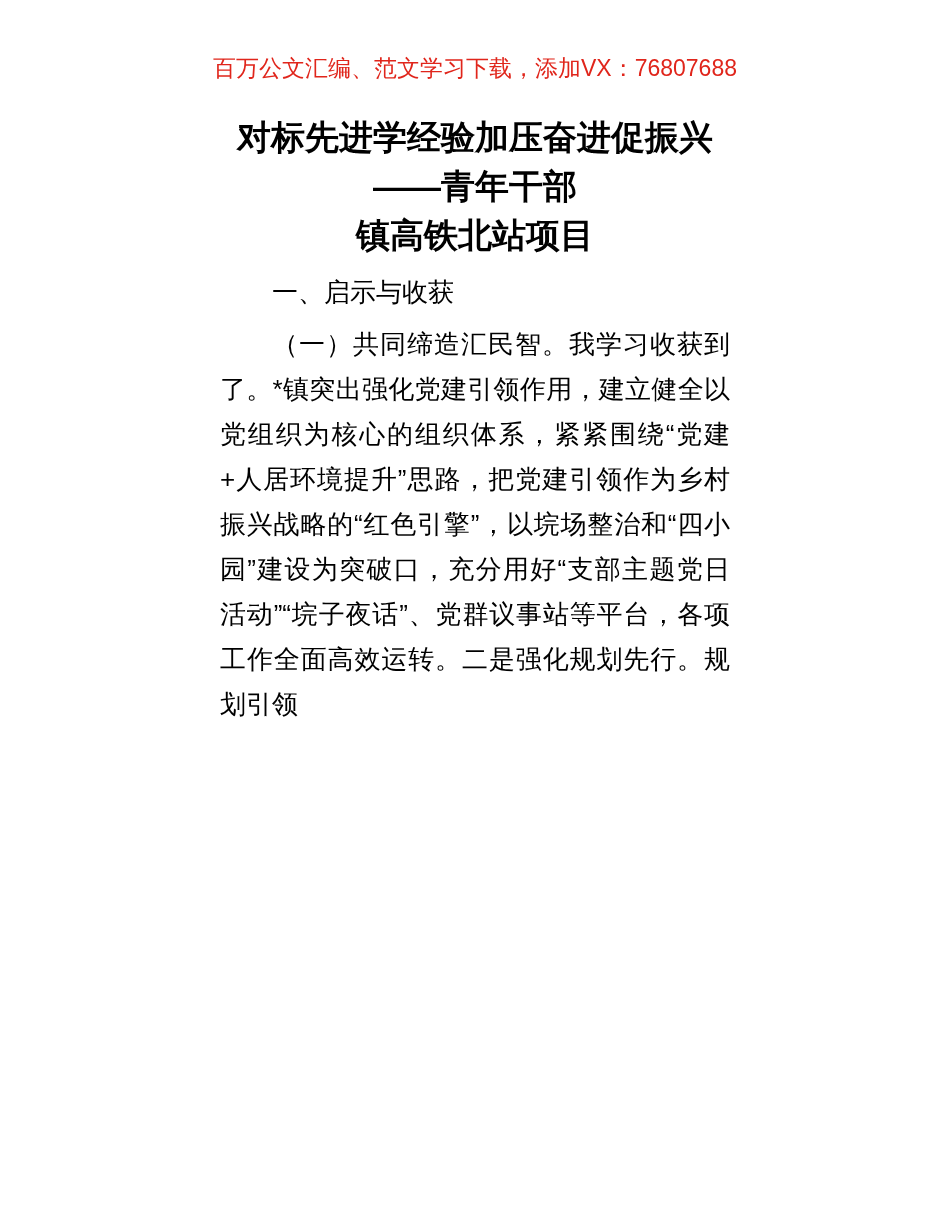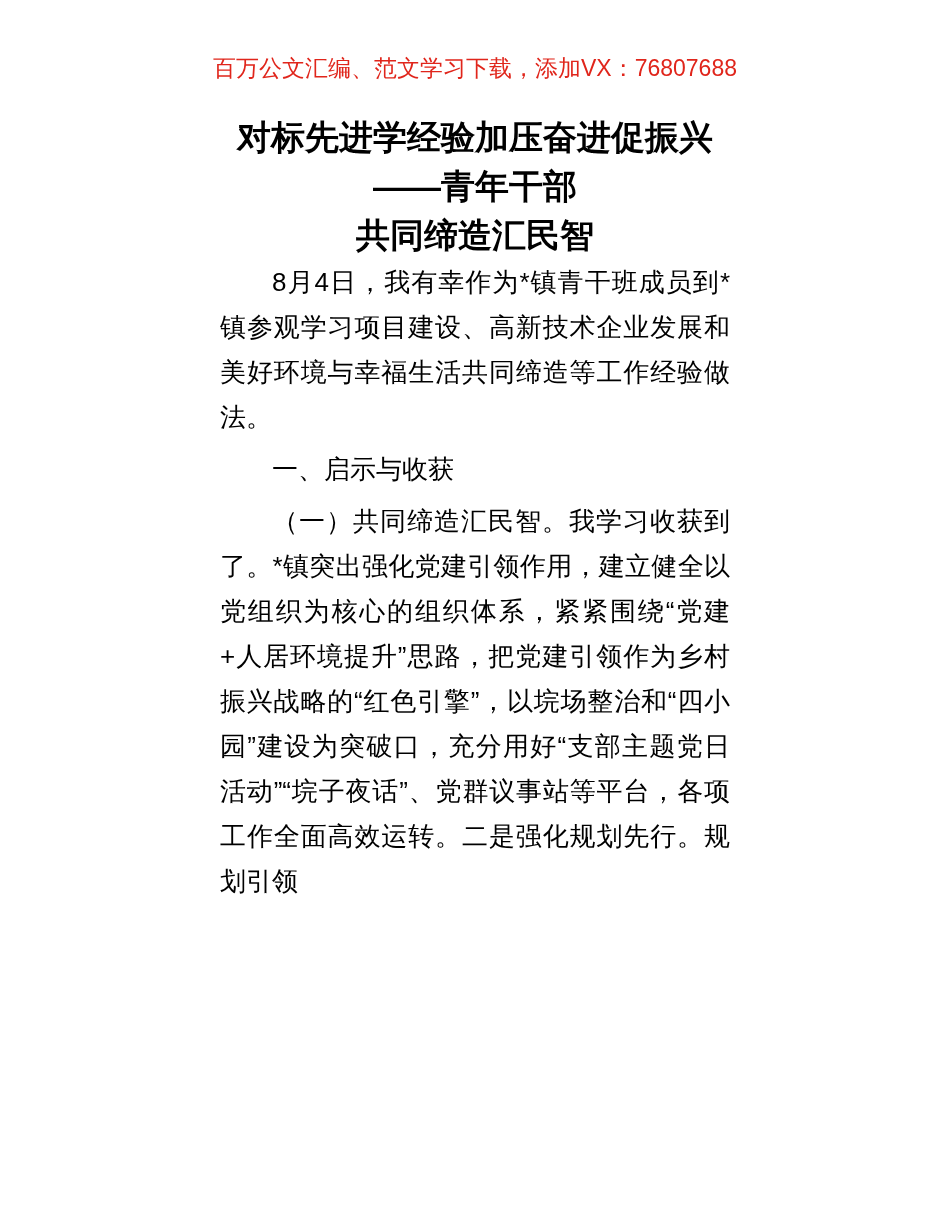--- a/index.html
+++ b/index.html
@@ -25,21 +25,21 @@
     font-size: 23px;
     line-height: 28px;
     margin: 0 -40px 0 -40px;
     white-space: nowrap;
   }
   .doc-title {
     font-size: 34px;
     font-weight: bold;
     line-height: 49px;
     text-align: center;
-    margin: 31px -10px 0 -10px;
+    margin: 31px -10px 10px -10px;
   }
   .doc-title .title-line {
     display: block;
   }
   .content {
     font-size: 26px;
     line-height: 45px;
     text-align: justify;
   }
   .para {
@@ -52,22 +52,21 @@
 </style>
 </head>
 <body>
 
 <div class="page">
 
   <div class="notice">百万公文汇编、范文学习下载，添加VX：76807688</div>
 
   <h1 class="doc-title">
     <span class="title-line">对标先进学经验加压奋进促振兴——青年干部</span>
-    <span class="title-line">共同缔造汇民智</span>
+    <span class="title-line">镇高铁北站项目</span>
   </h1>
 
   <div class="content">
-    <p class="para">8月4日，我有幸作为*镇青干班成员到*镇参观学习项目建设、高新技术企业发展和美好环境与幸福生活共同缔造等工作经验做法。</p>
     <p class="para heading">一、启示与收获</p>
     <p class="para">（一）共同缔造汇民智。我学习收获到了。*镇突出强化党建引领作用，建立健全以党组织为核心的组织体系，紧紧围绕“党建+人居环境提升”思路，把党建引领作为乡村振兴战略的“红色引擎”，以垸场整治和“四小园”建设为突破口，充分用好“支部主题党日活动”“垸子夜话”、党群议事站等平台，各项工作全面高效运转。二是强化规划先行。规划引领</p>
   </div>
 
 </div>
 
 </body></html>

